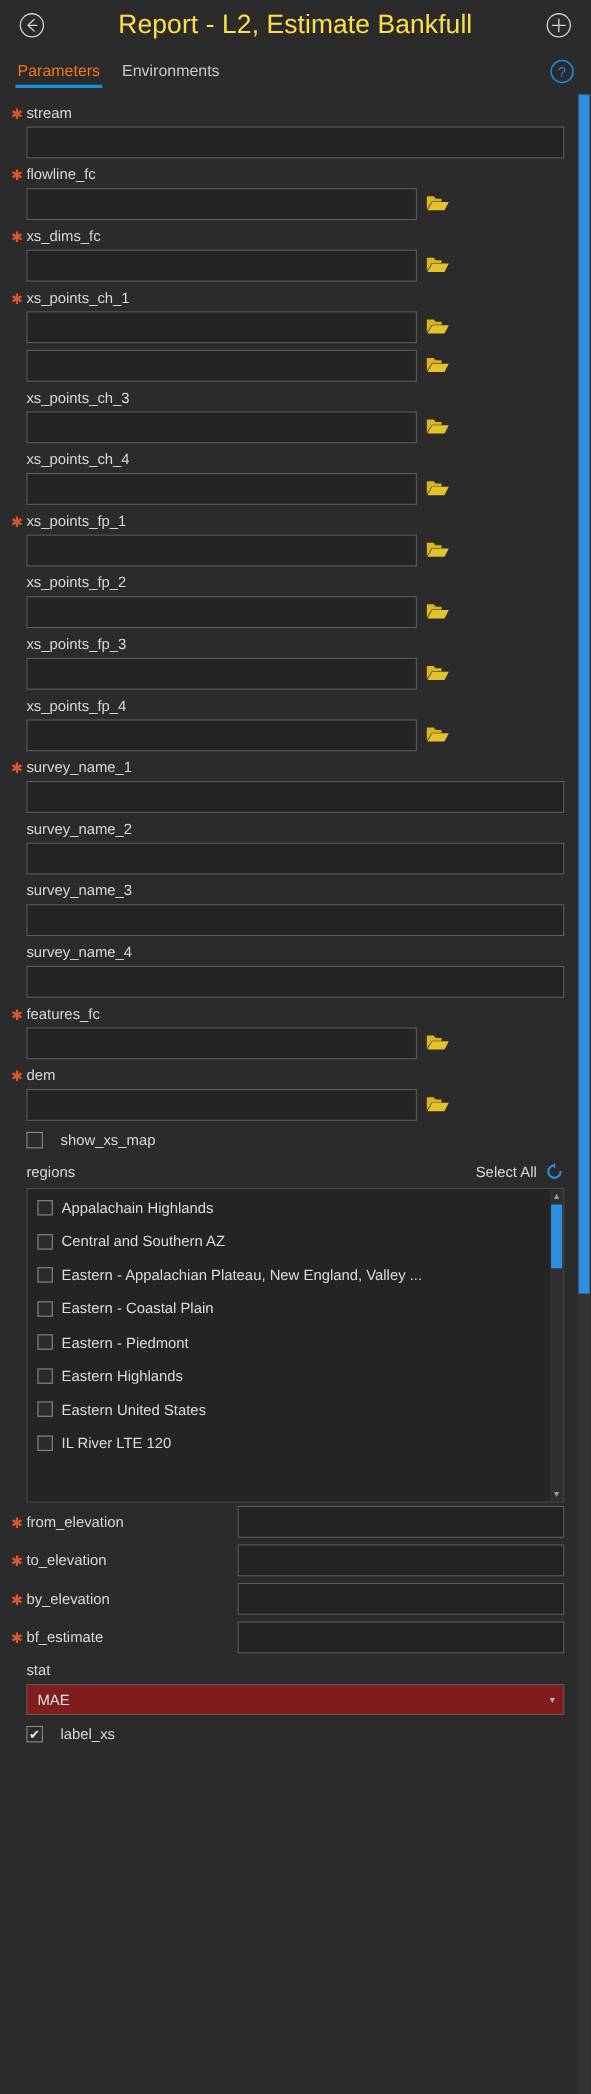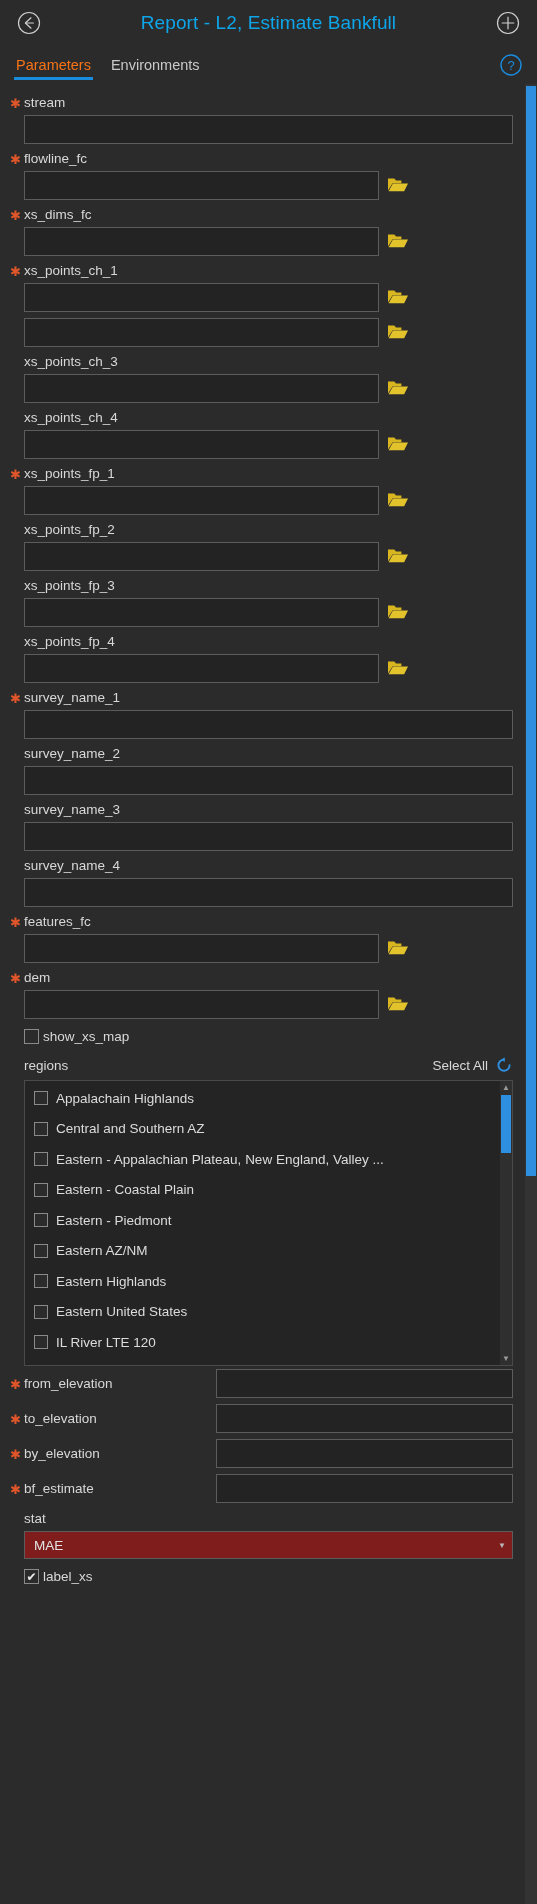--- a/index.html
+++ b/index.html
@@ -18,21 +18,21 @@
     padding: 0 14px; background: #2b2b2b;
   }
   .icon-btn {
     width: 30px; height: 30px; flex: 0 0 30px;
     display: flex; align-items: center; justify-content: center;
     cursor: pointer;
   }
   .icon-btn svg { display: block; }
   .title {
     flex: 1 1 auto; text-align: center;
-    font-size: 19px; color: #0ea5e9; letter-spacing: .1px;
+    font-size: 24px; color: #fde047; letter-spacing: .1px;
     white-space: nowrap; overflow: hidden; text-overflow: ellipsis;
   }
 
   
   .tabbar {
     height: 38px; display: flex; align-items: center;
     padding: 0 14px; position: relative;
   }
   .tab {
     font-size: 14.5px; color: #c9c9c9; cursor: pointer;
@@ -87,21 +87,21 @@
   .erow {
     display: flex; align-items: center; padding: 3px 12px 3px 10px; gap: 6px;
   }
   .erow .elabel {
     display: flex; align-items: center; gap: 5px;
     font-size: 13.5px; color: #d8d8d8; width: 200px; flex: 0 0 200px;
   }
   .erow .tbox { height: 29px; }
 
   
-  .cbrow { display: flex; align-items: center; gap: 4px; padding: 8px 12px 8px 24px; }
+  .cbrow { display: flex; align-items: center; gap: 16px; padding: 8px 12px 8px 24px; }
   .cbox {
     width: 15px; height: 15px; flex: 0 0 15px;
     border: 1px solid #8a8a8a; background: #2b2b2b;
     display: flex; align-items: center; justify-content: center;
     cursor: pointer;
   }
   .cbox.checked::after {
     content: "\2714"; font-size: 12px; color: #e9e9e9; line-height: 1;
   }
   .cblabel { font-size: 13.5px; color: #d8d8d8; cursor: default; }
@@ -433,24 +433,20 @@
             <div class="litem">
               <span class="cbox"></span>
               <span class="lbl">Eastern - Coastal Plain</span>
             </div>
             <div class="litem">
               <span class="cbox"></span>
               <span class="lbl">Eastern - Piedmont</span>
             </div>
             <div class="litem">
               <span class="cbox"></span>
-              <span class="lbl">Eastern AZ/NM</span>
-            </div>
-            <div class="litem">
-              <span class="cbox"></span>
               <span class="lbl">Eastern Highlands</span>
             </div>
             <div class="litem">
               <span class="cbox"></span>
               <span class="lbl">Eastern United States</span>
             </div>
             <div class="litem">
               <span class="cbox"></span>
               <span class="lbl">IL River LTE 120</span>
             </div>

